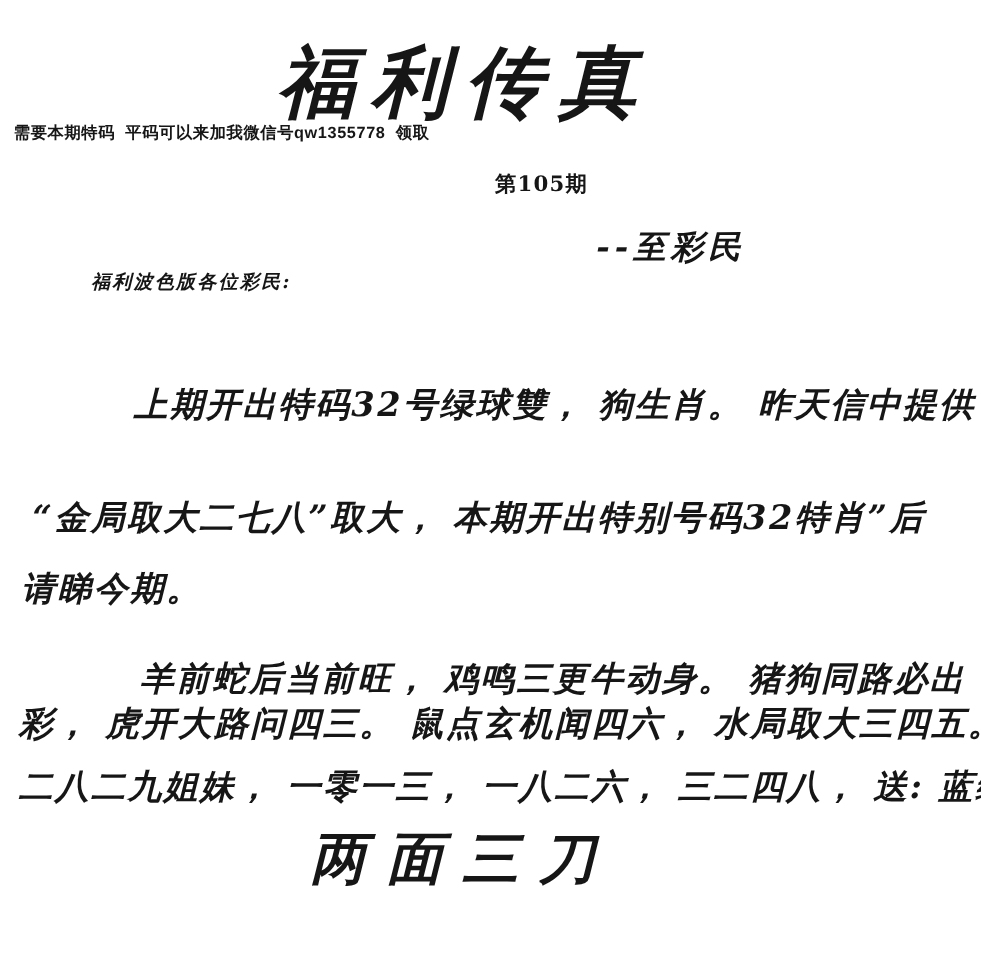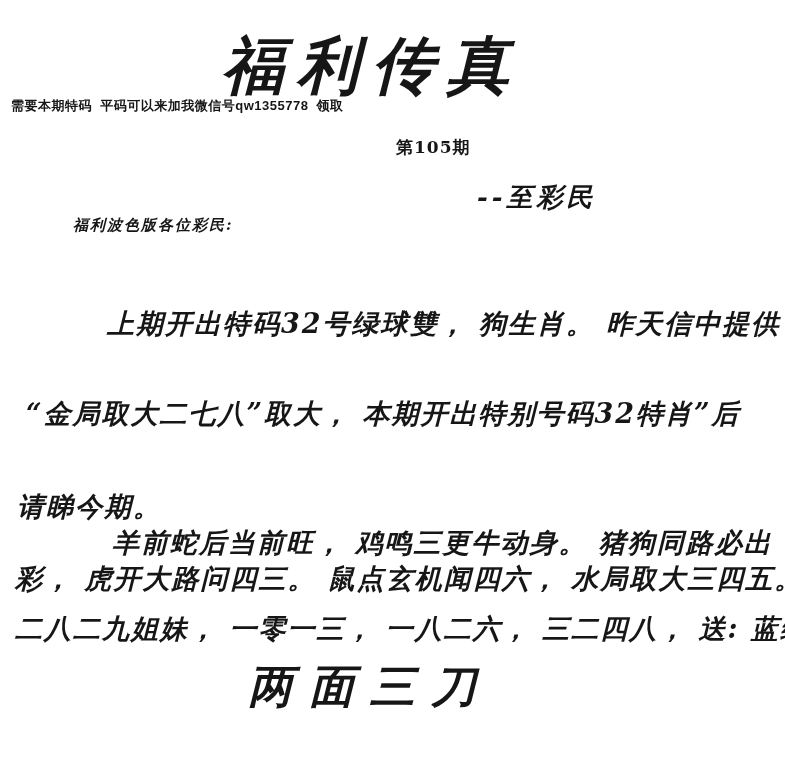--- a/index.html
+++ b/index.html
@@ -75,21 +75,21 @@
   .bodyline {
     font-size: 27px;
     font-weight: bold;
     font-style: italic;
     letter-spacing: 2px;
   }
   .opening   { left: 187px; top: 266px; }
   .p1-l0     { left: 107px; top: 306px; }
   .p1-l1     { left: 26px;  top: 354px; margin-top: 42px; }
   .p1-l2     { left: 23px;  top: 404px; }
-  .p1-l3     { left: 17px;  top: 453px; margin-top: 36px; }
+  .p1-l3     { left: 17px;  top: 453px; }
   .p2-l0     { left: 112px; top: 525px; }
   .p2-l1     { left: 15px;  top: 561px; }
   .p2-l2     { left: 15px;  top: 611px; }
 
   
   .idiom {
     left: 248px;
     top: 662px;
     font-size: 45px;
     font-weight: bold;

